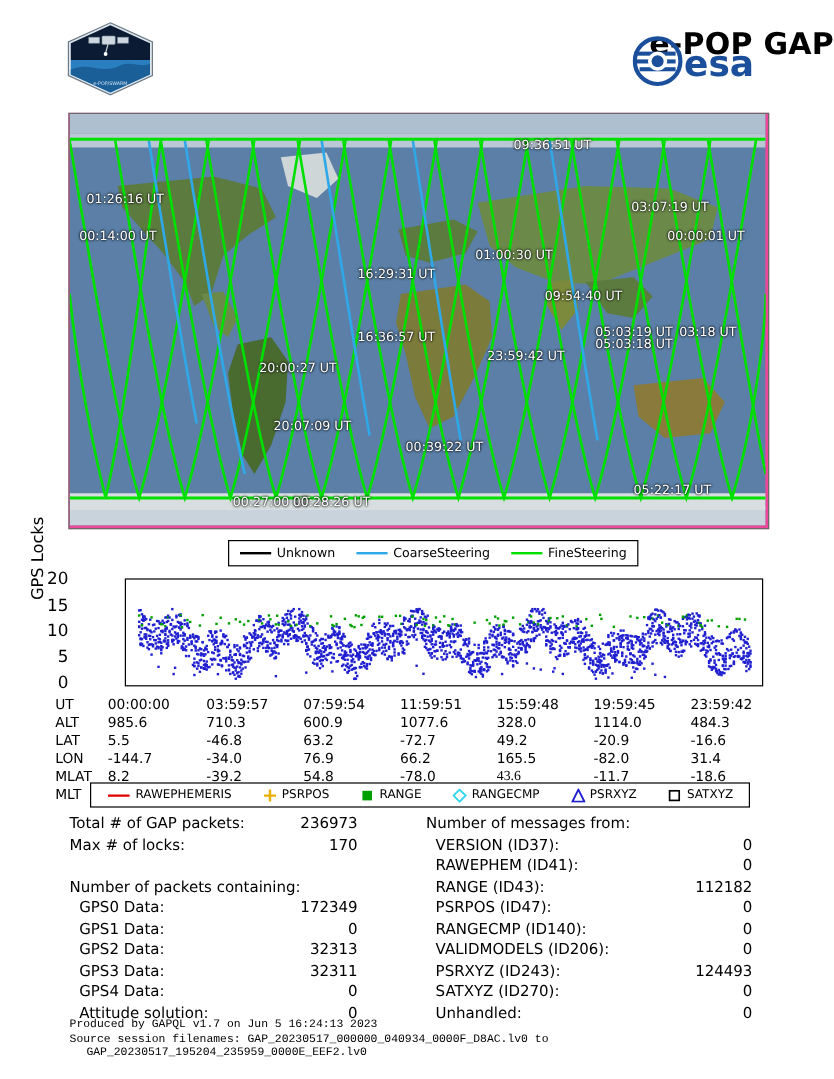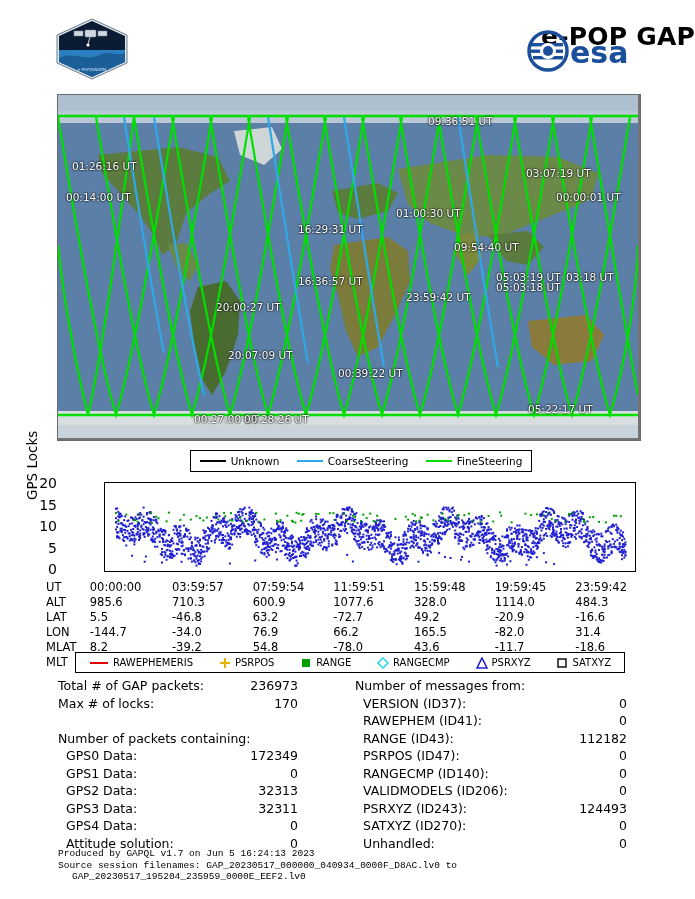--- a/index.html
+++ b/index.html
@@ -25,21 +25,21 @@
   .logo-left{
     position:absolute;left:55px;top:18px;width:75px;height:62px;
   }
   .logo-right{
     position:absolute;right:48px;top:30px;width:120px;height:42px;
   }
 
   
   .mapwrap{
     position:absolute;left:57px;top:94px;width:582px;height:345px;
-    border:1px solid #6a6a6a;overflow:hidden;background:#737373;
+    border:1px solid #6a6a6a;overflow:hidden;background:#ec4899;
   }
   .map-canvas{position:absolute;left:0;top:0;width:580px;height:343px;}
   .timelabel{
     position:absolute;color:#ffffff;font-size:10.5px;
     font-family:"DejaVu Sans", sans-serif;
     text-shadow:0 0 2px #000,0 0 2px #000;
     white-space:nowrap;
   }
 
   
@@ -2666,21 +2666,21 @@
             <td class="numcell" style="width: 90px;">165.5</td>
             <td class="numcell" style="width: 90px;">-82.0</td>
             <td class="numcell" style="width: 90px;">31.4</td>
           </tr>
           <tr>
             <td class="rowlab">MLAT</td>
             <td class="numcell" style="width: 92px;">8.2</td>
             <td class="numcell" style="width: 90px;">-39.2</td>
             <td class="numcell" style="width: 90px; margin-top: 24px;">54.8</td>
             <td class="numcell" style="width: 90px;">-78.0</td>
-            <td class="numcell" style="width: 90px;">43.6</td>
+            <td class="numcell" style="width: 90px; font-family: Liberation Serif, serif;">43.6</td>
             <td class="numcell" style="width: 90px;">-11.7</td>
             <td class="numcell" style="width: 90px;">-18.6</td>
           </tr>
           <tr>
             <td class="rowlab">MLT</td>
             <td class="numcell" style="width: 92px;">14.5</td>
             <td class="numcell" style="width: 90px;">1.5</td>
             <td class="numcell" style="width: 90px;">14.3</td>
             <td class="numcell" style="width: 90px;">2.5</td>
             <td class="numcell" style="width: 90px;">14.8</td>

